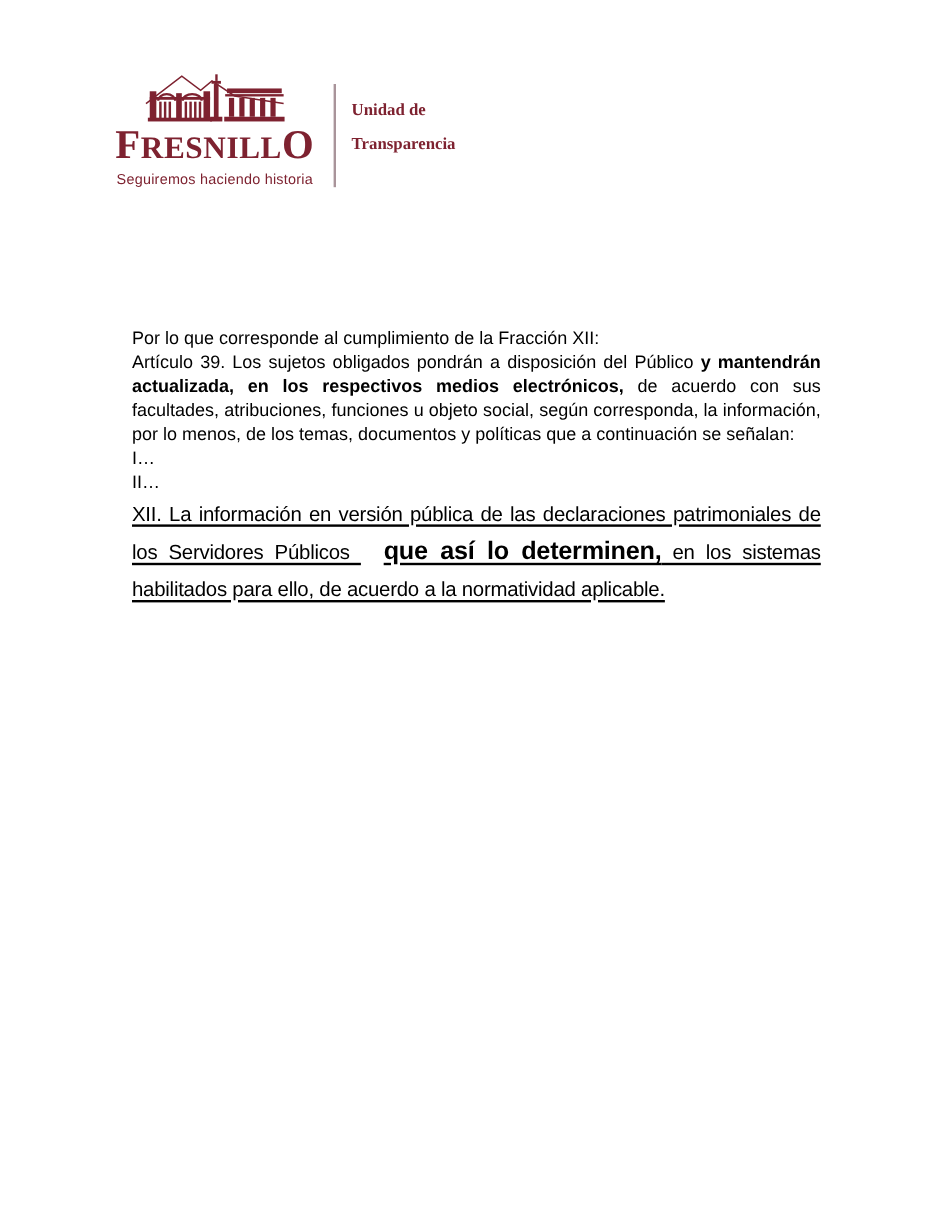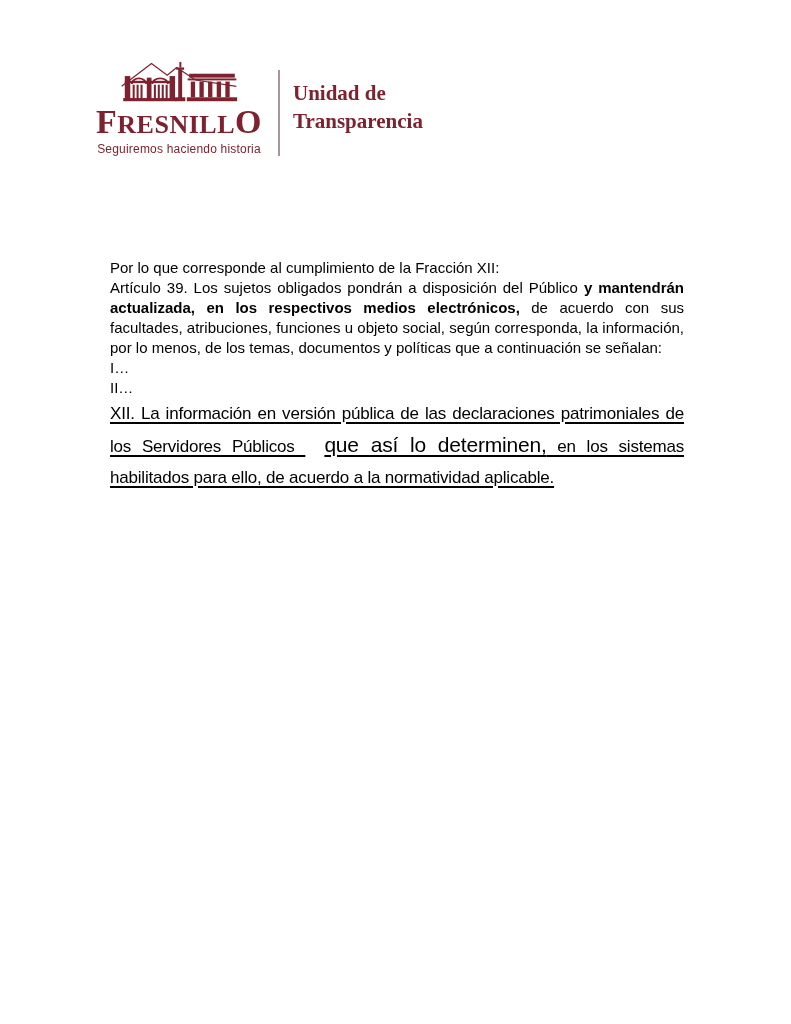--- a/index.html
+++ b/index.html
@@ -40,49 +40,49 @@
   }
   .divider {
     width: 2px; height: 86px;
     background: #a9949a;
     margin: 12px 13px 0 15px;
   }
   .unit {
     margin-top: 21px;
     font-family: "Liberation Serif", serif;
     font-weight: 700;
-    font-size: 21px;
+    font-size: 14px;
     line-height: 28px;
     color: var(--brand);
   }
 
   
   .content {
     position: absolute;
-    top: 258px; left: 110px; width: 574px;
+    top: 273px; left: 110px; width: 574px;
     font-size: 15px; line-height: 20px;
   }
   .content p { margin: 0; }
   .p-intro    { margin-bottom: 37px; }
   .p-mention  { margin-bottom: 22px; text-align: justify; }
   .p-articulo { margin-bottom: 11px; text-align: justify; }
   .p-item-i   { margin-bottom: 20px; }
   .p-item-ii  { margin-bottom: 11px; }
   .bold { font-weight: 700; }
   .p-xii {
     margin-bottom: 22px;
     text-align: justify;
     font-size: 17px;
     line-height: 31px;
     letter-spacing: -0.2px;
     text-decoration: underline;
     text-decoration-thickness: 1.5px;
     text-underline-offset: 3px;
   }
-  .p-xii .xii-bold { font-weight: 400; font-size: 21px; margin-left: 19px; }
+  .p-xii .xii-bold { font-weight: 700; font-size: 21px; margin-left: 19px; }
   .p-closing { text-align: justify; }
 </style>
 </head>
 <body>
 
 <div class="page">
 
   <div class="header">
     <div class="logo">
       <svg class="monument" viewBox="0 0 150 56" aria-hidden="true">

